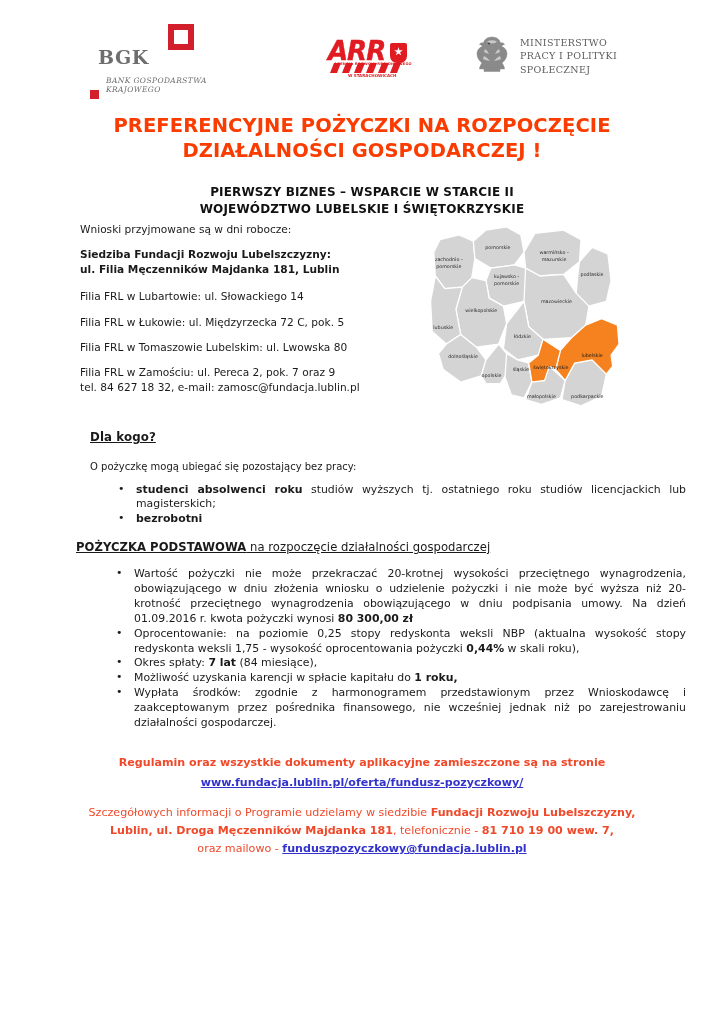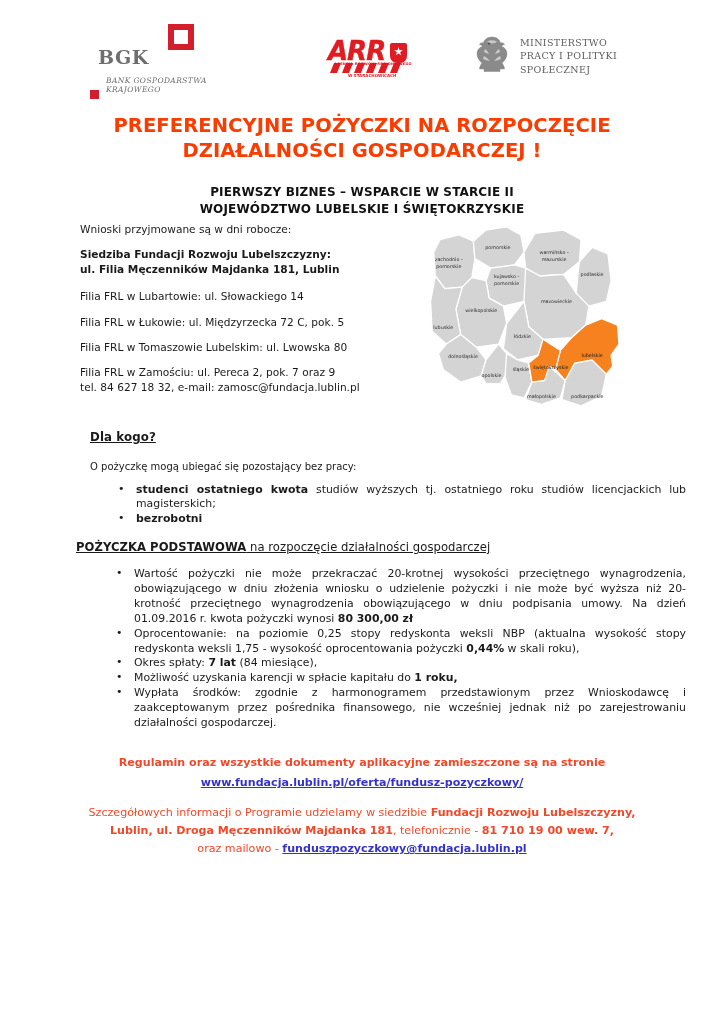--- a/index.html
+++ b/index.html
@@ -278,21 +278,21 @@
   </div>
 
   <div class="head-wrap">
     <h3 class="head">Dla kogo?</h3>
   </div>
 
   <div class="lead">O pożyczkę mogą ubiegać się pozostający bez pracy:</div>
 
   <ul class="blist">
     <li>
-      <b>studenci ostatniego kwota</b><span> studiów wyższych tj. ostatniego roku studiów licencjackich lub magisterskich;</span>
+      <b>studenci absolwenci roku</b><span> studiów wyższych tj. ostatniego roku studiów licencjackich lub magisterskich;</span>
     </li>
     <li>
       <b>bezrobotni</b><span></span>
     </li>
   </ul>
 
   <div>
     <div class="head2"><b>POŻYCZKA PODSTAWOWA</b><span> na rozpoczęcie działalności gospodarczej</span></div>
   </div>
 

